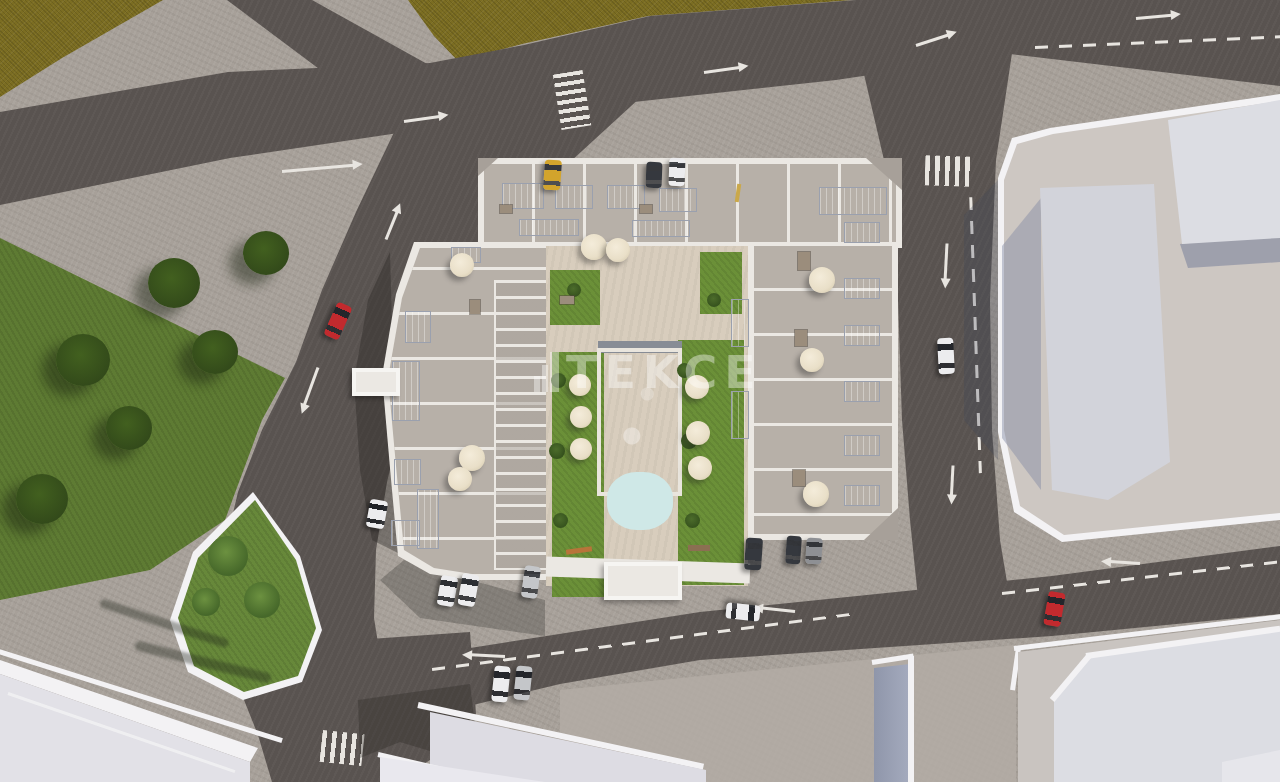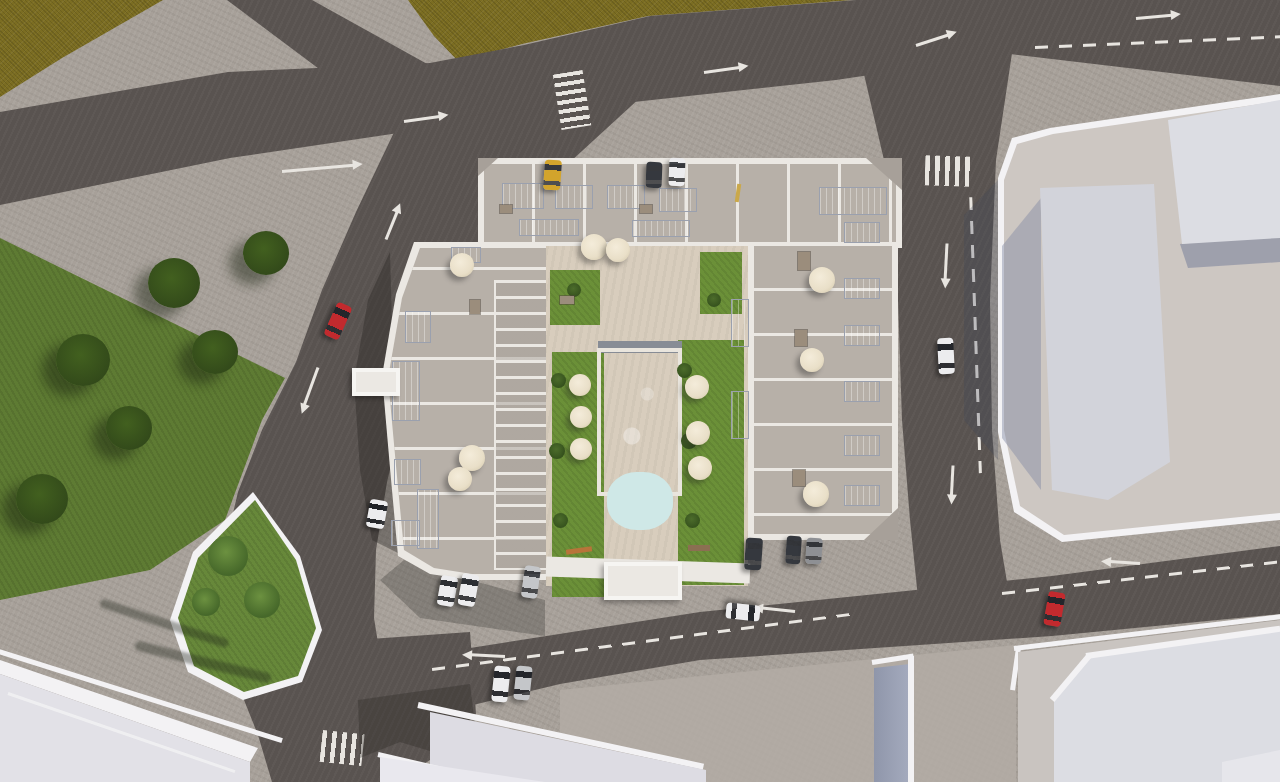--- a/index.html
+++ b/index.html
@@ -244,14 +244,22 @@
   <div class="car white" style="left:460px;top:574px;width:17px;height:32px;transform:rotate(10deg);"></div>
   <div class="car silver" style="left:523px;top:566px;width:16px;height:32px;transform:rotate(8deg);"></div>
   <div class="car dark" style="left:745px;top:538px;width:17px;height:32px;transform:rotate(4deg);"></div>
   <div class="car dark" style="left:786px;top:536px;width:15px;height:28px;transform:rotate(4deg);"></div>
   <div class="car gray" style="left:806px;top:538px;width:16px;height:26px;transform:rotate(4deg);"></div>
   <div class="car white" style="left:735px;top:595px;width:16px;height:34px;transform:rotate(96deg);"></div>
   <div class="car red" style="left:1046px;top:592px;width:17px;height:34px;transform:rotate(10deg);"></div>
   <div class="car white" style="left:493px;top:666px;width:16px;height:36px;transform:rotate(6deg);"></div>
   <div class="car silver" style="left:515px;top:666px;width:16px;height:34px;transform:rotate(6deg);"></div>
 
+  <div class="watermark">
+    <span class="wm-icon">
+        <i class="b1"></i>
+        <i class="b2"></i>
+        <i class="b3"></i>
+      </span>
+    <span class="wm-text">TEKCE</span>
+  </div>
 
 </div>
 
 </body></html>

